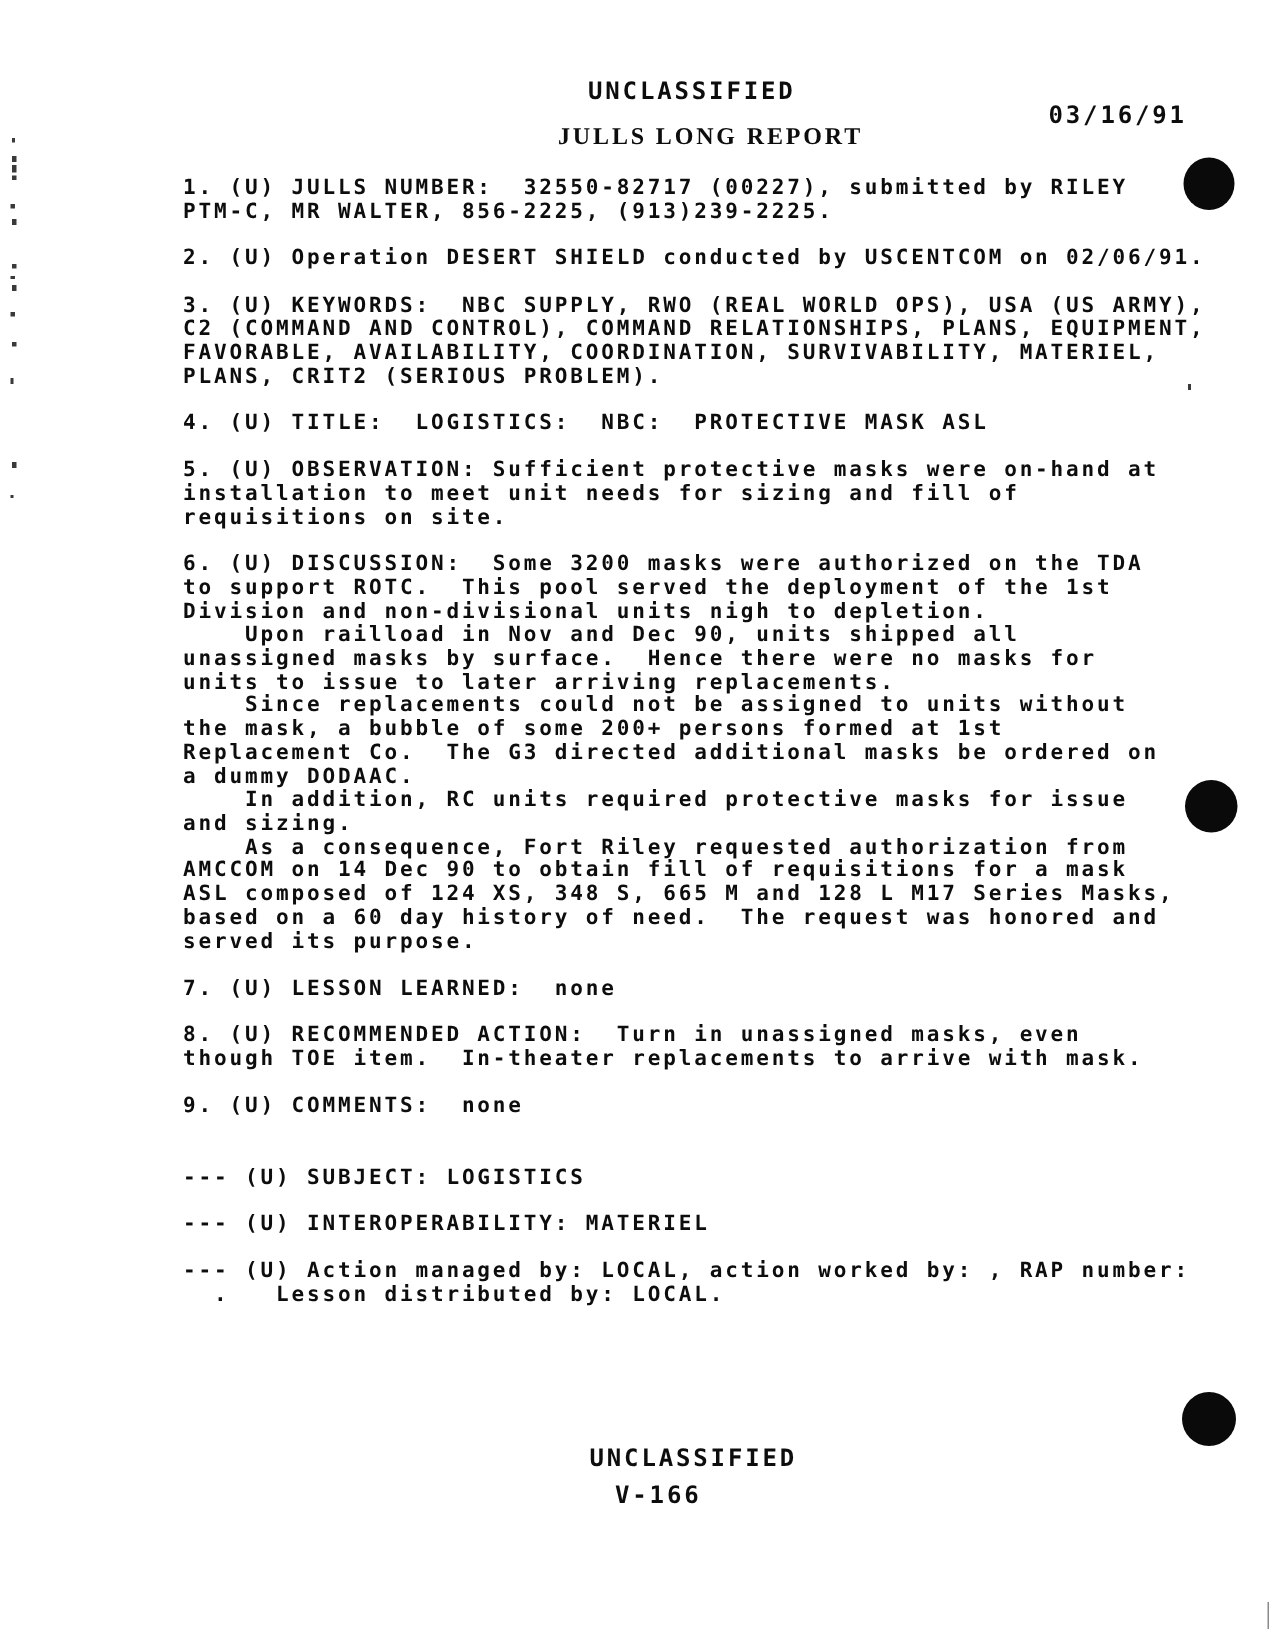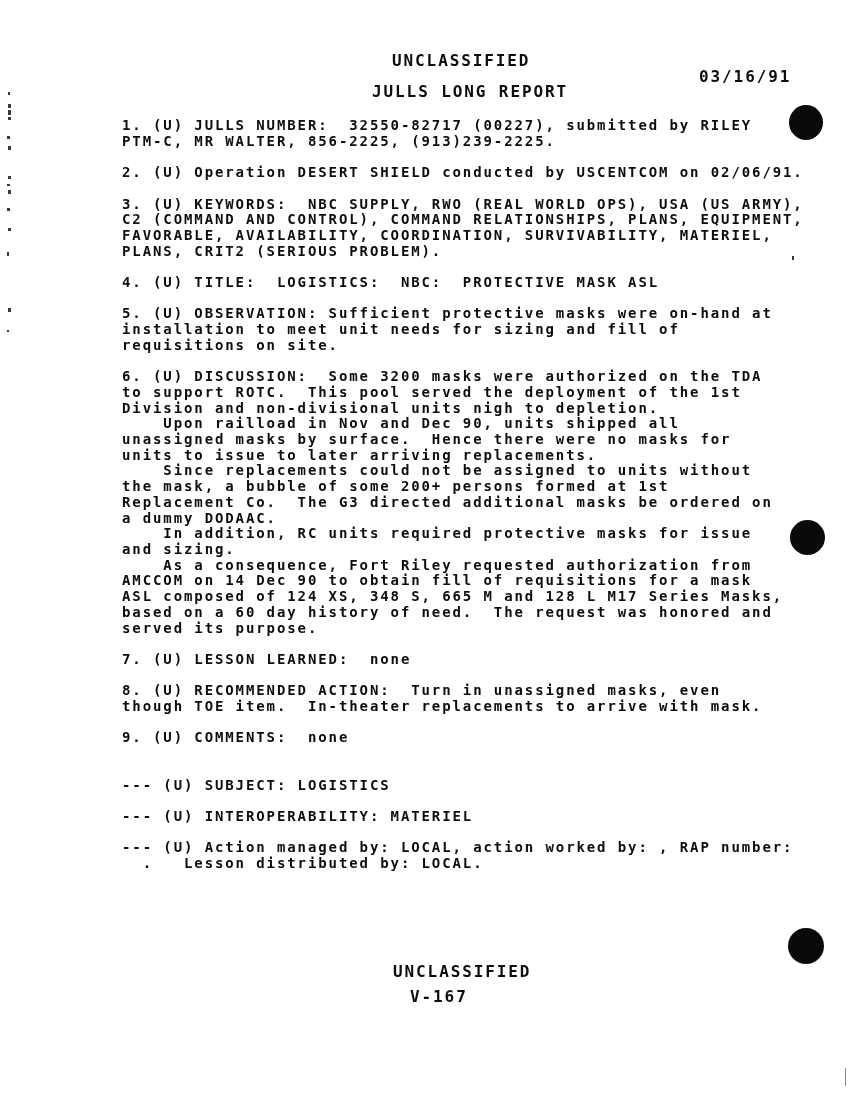--- a/index.html
+++ b/index.html
@@ -52,21 +52,21 @@
 </style>
 </head>
 <body>
 
 <div class="page">
 
   <div class="tline" style="left:392px; top:53px;">UNCLASSIFIED</div>
 
   <div class="tline" style="left:699px; top:69px;">03/16/91</div>
 
-  <div class="tline" style="left:372px; top:84px;">JULLS LONG REPORT</div>
+  <div class="tline" style="left:372px; top:84px;font-family:Liberation Serif, serif;">JULLS LONG REPORT</div>
 
   <pre class="body">1. (U) JULLS NUMBER:  32550-82717 (00227), submitted by RILEY
 PTM-C, MR WALTER, 856-2225, (913)239-2225.
 
 2. (U) Operation DESERT SHIELD conducted by USCENTCOM on 02/06/91.
 
 3. (U) KEYWORDS:  NBC SUPPLY, RWO (REAL WORLD OPS), USA (US ARMY),
 C2 (COMMAND AND CONTROL), COMMAND RELATIONSHIPS, PLANS, EQUIPMENT,
 FAVORABLE, AVAILABILITY, COORDINATION, SURVIVABILITY, MATERIEL,
 PLANS, CRIT2 (SERIOUS PROBLEM).
@@ -105,21 +105,21 @@
 
 --- (U) SUBJECT: LOGISTICS
 
 --- (U) INTEROPERABILITY: MATERIEL
 
 --- (U) Action managed by: LOCAL, action worked by: , RAP number:
   .   Lesson distributed by: LOCAL.</pre>
 
   <div class="tline" style="left:393px; top:964px;">UNCLASSIFIED</div>
 
-  <div class="tline" style="left:410px; top:989px;">V-167</div>
+  <div class="tline" style="left:410px; top:989px;">V-166</div>
 
   <div class="hole" style="left:789px; top:105px; width:34px; height:35px;"></div>
   <div class="hole" style="left:790px; top:520px; width:35px; height:35px;"></div>
   <div class="hole" style="left:788px; top:928px; width:36px; height:36px;"></div>
 
   <div class="speck" style="left:8px; top:92px; width:2px; height:3px;"></div>
   <div class="speck" style="left:8px; top:104px; width:3px; height:4px;"></div>
   <div class="speck" style="left:8px; top:110px; width:3px; height:5px;"></div>
   <div class="speck" style="left:8px; top:117px; width:3px; height:3px;"></div>
   <div class="speck" style="left:7px; top:136px; width:3px; height:3px;"></div>

